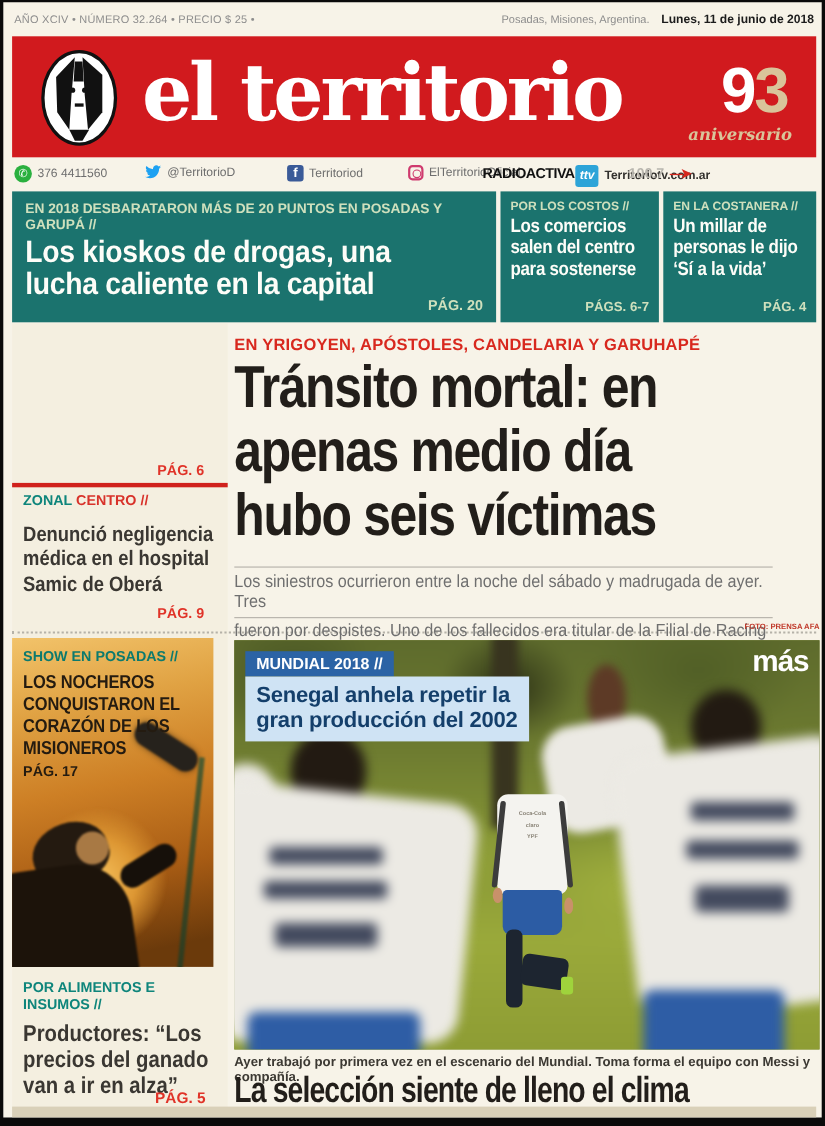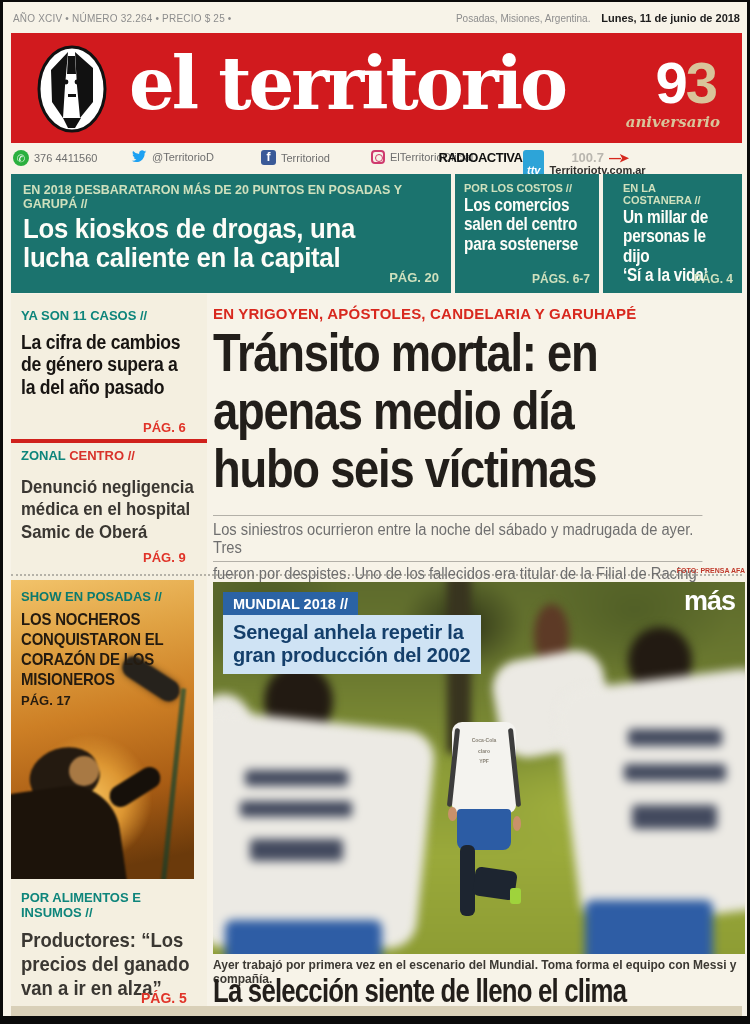--- a/index.html
+++ b/index.html
@@ -39,37 +39,37 @@
   .contact { top:144px; left:10px; width:729px; height:26px; font-size:11px; color:#6e6e6e; }
   .c-item { position:absolute; top:4px; display:flex; align-items:center; gap:5px; }
   .ic { display:inline-flex; align-items:center; justify-content:center; }
   .ic-wa { width:16px; height:16px; border-radius:50%; background:#2ab03f; color:#fff; font-size:10px; }
   .ic-fb { width:15px; height:15px; border-radius:3px; background:#3a5a98; color:#fff; font-weight:bold;
            font-size:12px; line-height:15px; }
   .ic-ig { width:14px; height:14px; border-radius:4px; border:2px solid #cf3a6e; position:relative; }
   .ic-ig::after { content:""; position:absolute; left:2px; top:2px; width:6px; height:6px;
                   border:1.5px solid #cf3a6e; border-radius:50%; }
   .ttv { background:#2da4d8; color:#fff; font-weight:bold; font-style:italic; font-size:11px;
-         border-radius:3px; padding:14px 4px; }
+         border-radius:3px; padding:4px 4px; }
   .bold-dark { color:#33312e; font-weight:bold; }
   .radio-name { color:#111; font-weight:900; font-size:13px; letter-spacing:-.5px;padding-left:12px; }
   .radio-freq { color:#b9b6af; font-weight:900; font-size:13px;margin-left:44px; }
   .radio-arrow { color:#d6281e; font-size:12px; font-weight:bold; letter-spacing:-2px; }
 
   
   .teal { background:#1b736e; color:#fff; position:absolute; }
   .t-kick { color:#cfe0bd; font-weight:bold; }
   .t-page { color:#cfe0bd; font-weight:bold; position:absolute; }
   .t-head { font-weight:900; color:#fdfdf8; letter-spacing:-.3px; }
   .box1 { top:172px; left:8px; width:440px; height:119px; padding:9px 12px; }
   .box1 .t-kick { font-size:12.5px; }
   .box1 .t-head { font-size:28px; line-height:1.04; margin-top:3px; }
   .box1 .t-page { right:12px; bottom:8px; font-size:13px; }
   .box2 { top:172px; left:452px; width:144px; height:119px; padding:8px 9px; }
-  .box3 { top:172px; left:600px; width:139px; height:119px; padding:8px 20px; }
+  .box3 { top:172px; left:600px; width:139px; height:119px; padding:8px 9px; }
   .box2 .t-kick, .box3 .t-kick { font-size:11px; }
   .box2 .t-head, .box3 .t-head { font-size:17.5px; line-height:1.1; margin-top:2px; }
   .box2 .t-page, .box3 .t-page { right:9px; bottom:7px; font-size:12px; }
 
   
   .sidebar-bg { top:292px; left:8px; width:196px; height:716px; background:#f4efe0; }
   .kick-teal { color:#0e857b; font-weight:bold; font-size:13px; }
   .kick-red  { color:#d8322a; font-weight:bold; font-size:13px; }
   .pg-red { color:#e03328; font-weight:bold; font-size:13px; }
   .s1 { top:306px; left:18px; width:178px; }
@@ -228,26 +228,20 @@
   <div class="teal box3">
     <div class="t-kick">EN LA COSTANERA //</div>
     <div class="t-head prel sx88">Un millar de
 personas le dijo
 ‘Sí a la vida’</div>
     <div class="t-page">PÁG. 4</div>
   </div>
 
   <div class="abs sidebar-bg"></div>
 
-  <div class="abs s1">
-    <div class="kick-teal">YA SON 11 CASOS //</div>
-    <div class="hl prel sx88">La cifra de cambios
-de género supera a
-la del año pasado</div>
-  </div>
   <div class="abs pg-red" style="top:418px; left:140px;">PÁG. 6</div>
 
   <div class="abs red-divider"></div>
 
   <div class="abs s2">
     <div><span class="kick-teal">ZONAL </span><span class="kick-red">CENTRO //</span></div>
     <div class="hl prel sx88">Denunció negligencia
 médica en el hospital
 Samic de Oberá</div>
   </div>

